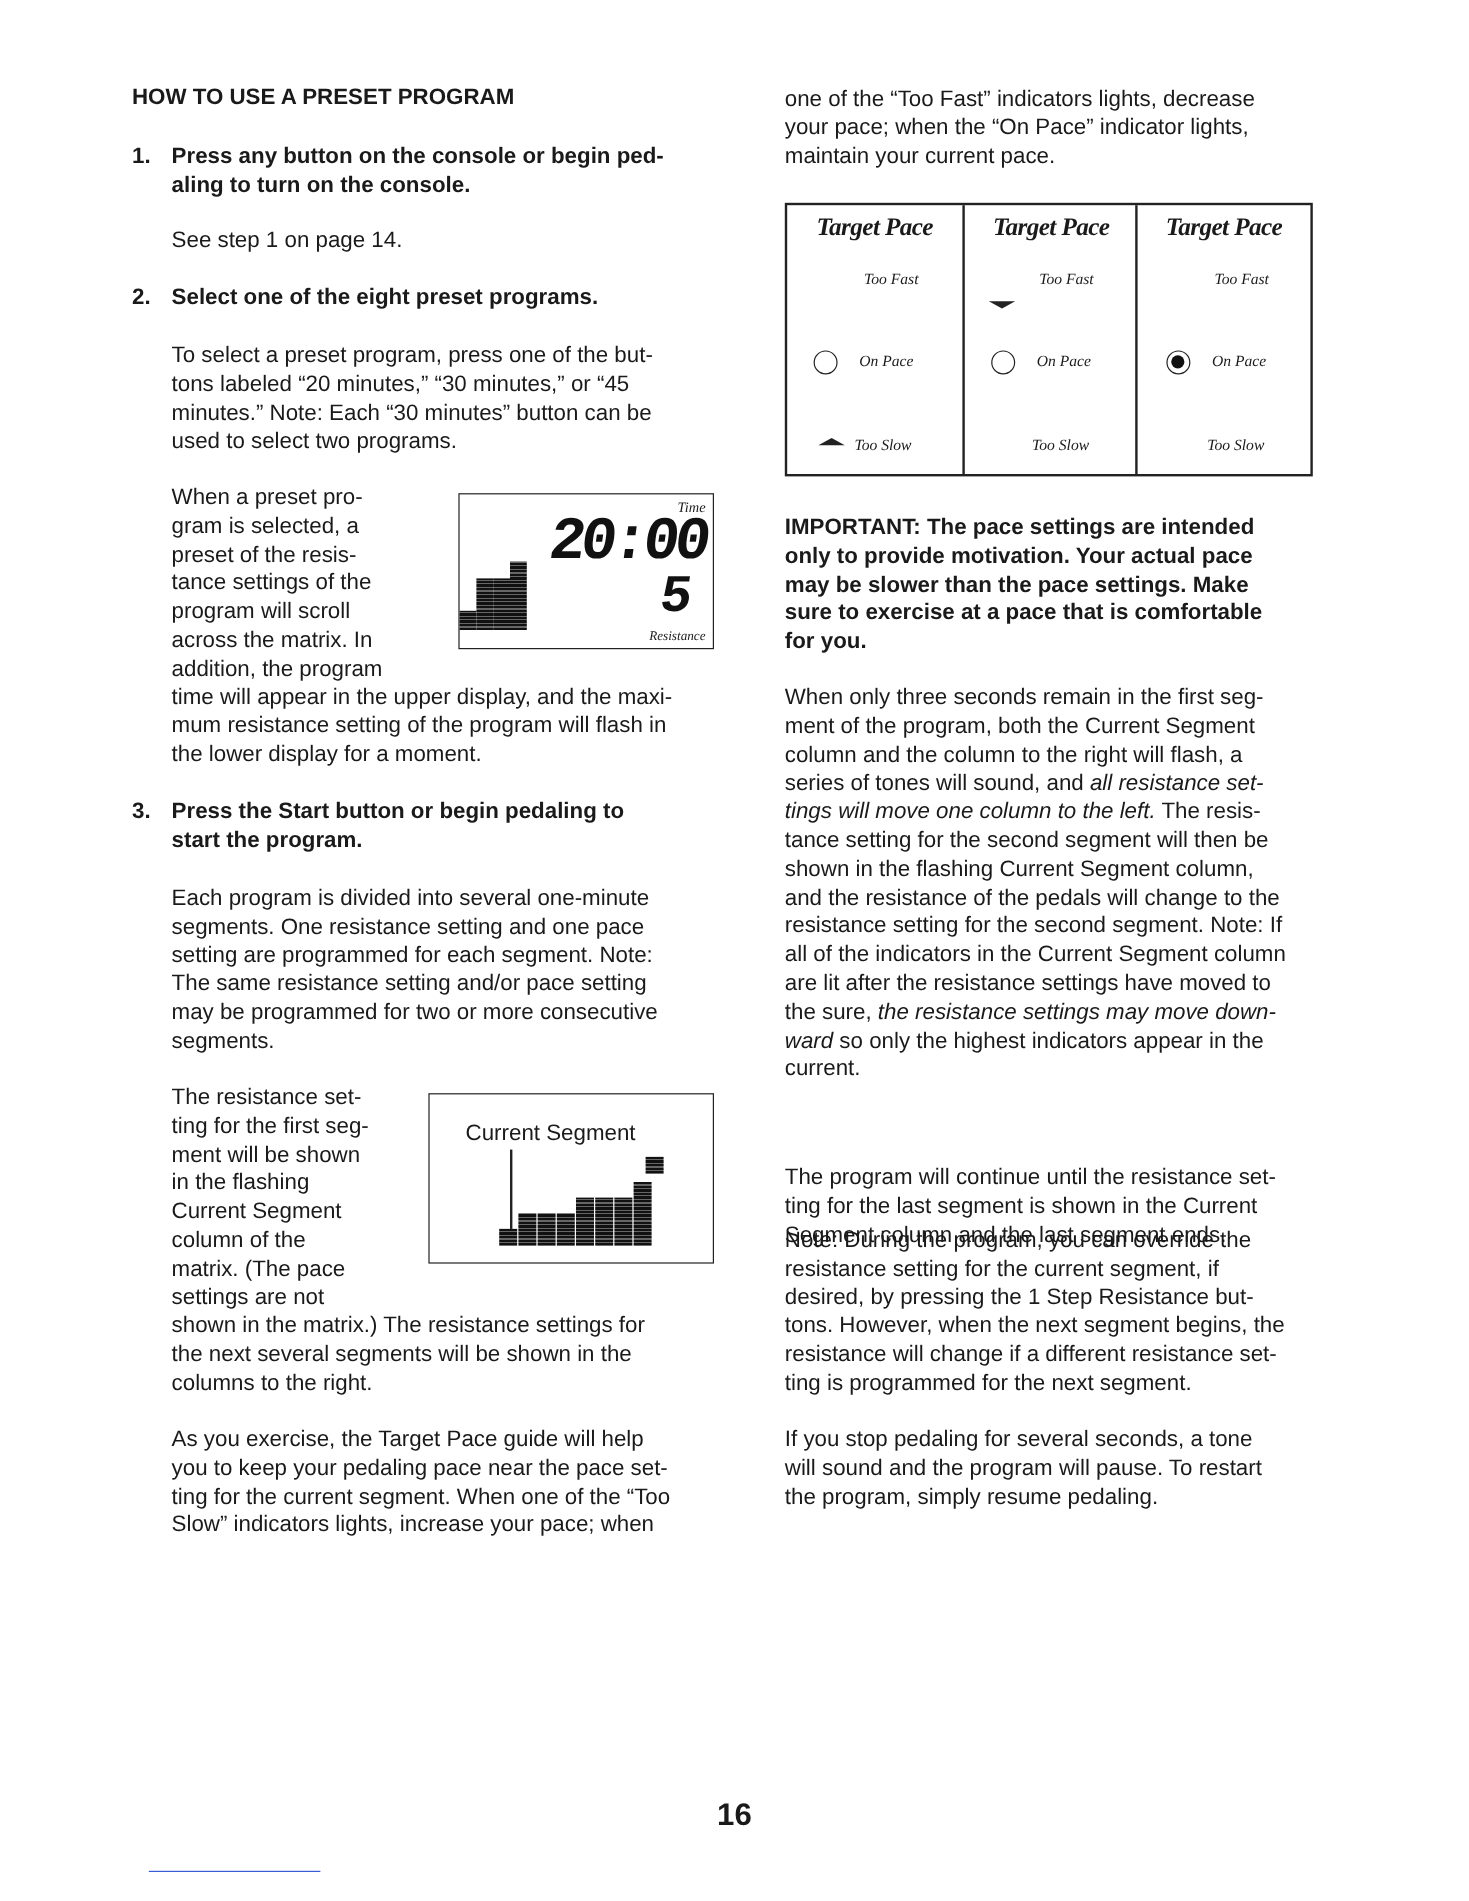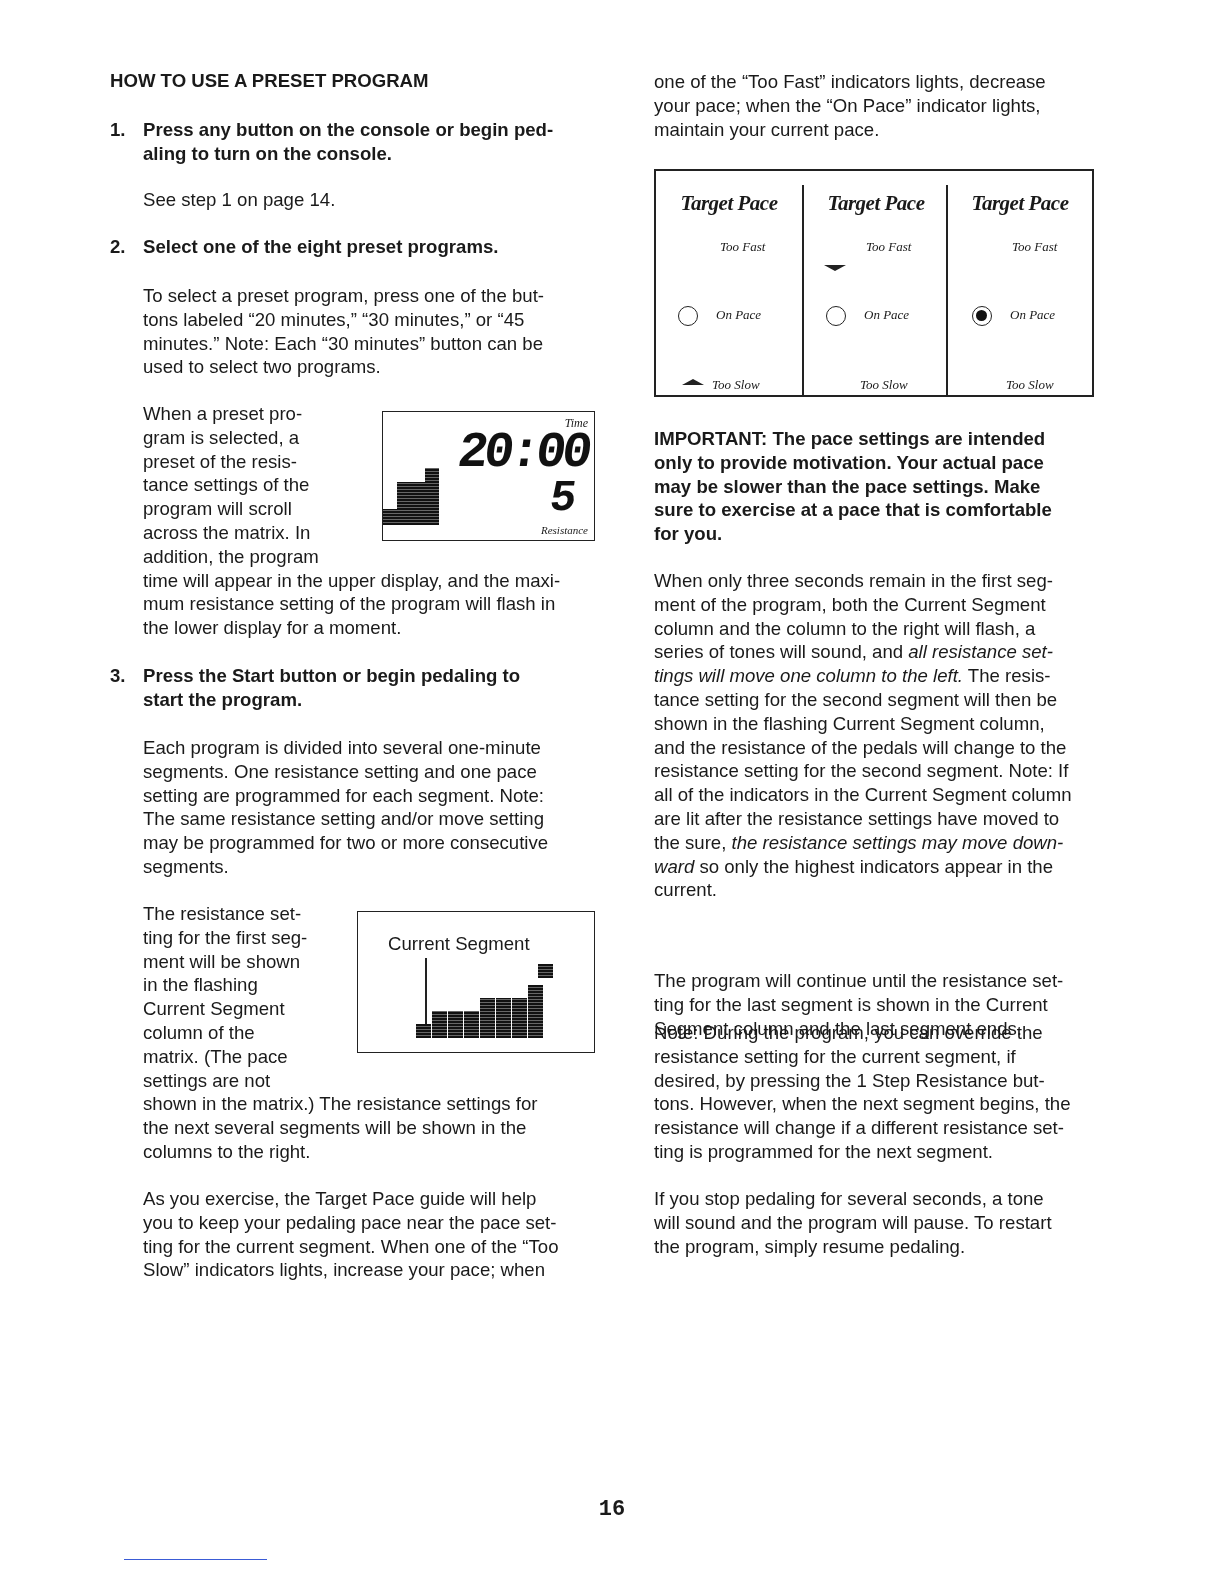--- a/index.html
+++ b/index.html
@@ -19,30 +19,30 @@
   .step .num { position: absolute; left: 0; top: 0; }
   .step .stxt { display: block; padding-left: 33px; }
   .indent { position: absolute; left: 33px; width: 462px; }
   .ital { font-style: italic; }
   
   .lcd-box { position: absolute; border: 1.6px solid #222; background: #fff; }
   .serif-ital { font-family: "Liberation Serif", serif; font-style: italic; }
   .bar { position: absolute; background: repeating-linear-gradient(0deg, #111 0 2px, #666 2px 3px); }
   
   .tp-table { position: absolute; border: 2px solid #222; }
-  .tp-cell { position: absolute; top: 14px; bottom: 0; }
+  .tp-cell { position: absolute; top: 0; bottom: 0; }
   .tp-cell + .tp-cell { border-left: 2px solid #222; }
   .tp-title { position: absolute; left: 0; right: 0; top: 6px; text-align: center;
     font-family: "Liberation Serif", serif; font-style: italic; font-weight: bold; font-size: 21px; letter-spacing: -0.5px; }
   .tp-fast, .tp-slow, .tp-on { position: absolute; font-family: Liberation Serif, serif; font-style: italic; font-size: 13px; }
   .tp-circle { position: absolute; width: 20px; height: 20px; border: 1.6px solid #222; border-radius: 50%; box-sizing: border-box; }
   .tp-circle.filled::after { content: ""; position: absolute; left: 3px; top: 3px; width: 11px; height: 11px; border-radius: 50%; background: #111; }
   .arrow-down { position: absolute; width: 0; height: 0; border-left: 11px solid transparent; border-right: 11px solid transparent; border-top: 6px solid #222; }
   .arrow-up { position: absolute; width: 0; height: 0; border-left: 11px solid transparent; border-right: 11px solid transparent; border-bottom: 6px solid #222; }
-  .page-num { position: absolute; left: 0; width: 1224px; top: 1497px; text-align: center; font-weight: bold; font-size: 22px; font-family: Liberation Mono, monospace; }
+  .page-num { position: absolute; left: 0; width: 1224px; top: 1497px; text-align: center; font-weight: bold; font-size: 26px; }
   .footer-line { position: absolute; left: 124px; top: 1559px; width: 143px; height: 1px; background: #3a5bd6; }
 </style>
 </head>
 <body>
 
 <div class="page">
 
   <div class="col col-left">
     <div class="abs heading" style="left:0; top:69px;">HOW TO USE A PRESET PROGRAM</div>
 
@@ -78,21 +78,21 @@
 
     <div class="step" style="top:664px;">
       <span class="num">3.</span>
       <span class="stxt">Press the Start button or begin pedaling to</span>
       <span class="stxt">start the program.</span>
     </div>
     <div class="indent txt" style="top:736px;">
       <div>Each program is divided into several one-minute</div>
       <div>segments. One resistance setting and one pace</div>
       <div>setting are programmed for each segment. Note:</div>
-      <div>The same resistance setting and/or move setting</div>
+      <div>The same resistance setting and/or pace setting</div>
       <div>may be programmed for two or more consecutive</div>
       <div>segments.</div>
     </div>
     <div class="indent txt" style="top:902px;">
       <div>The resistance set-</div>
       <div>ting for the first seg-</div>
       <div>ment will be shown</div>
       <div>in the flashing</div>
       <div>Current Segment</div>
       <div>column of the</div>

